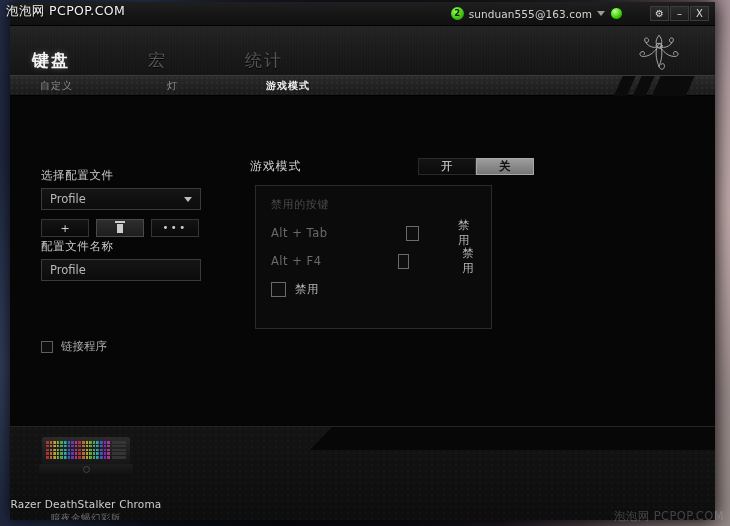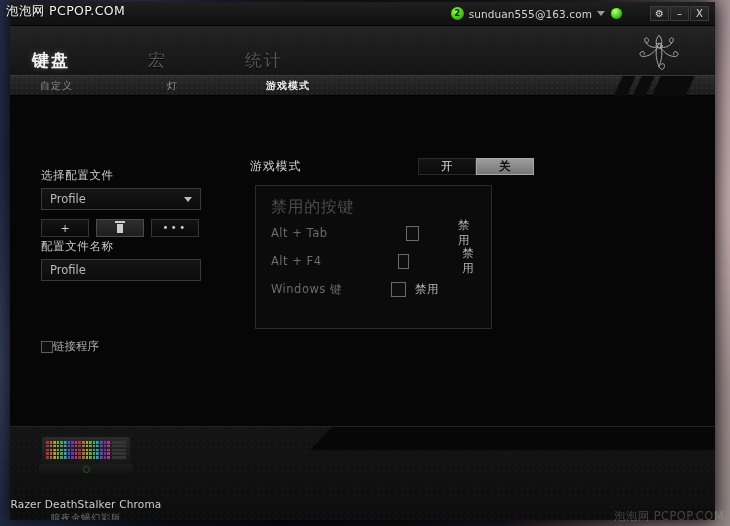--- a/index.html
+++ b/index.html
@@ -160,21 +160,21 @@
     width: 6px; height: 9px; background: #cdcdcd; position: relative;
   }
   .trash:before {
     content: ""; position: absolute; left: -2px; top: -2.5px;
     width: 10px; height: 1.5px; background: #cdcdcd;
   }
 
   #name-block { position: absolute; left: 31px; top: 143px; }
   #short-block { position: absolute; left: 31px; top: 193px; }
 
-  #link-row { position: absolute; left: 31px; top: 243px; display: flex; align-items: center; }
+  #link-row { position: absolute; left: 31px; top: 243px; display: flex; align-items: center; gap: 8px; }
   .cbx {
     width: 12px; height: 12px;
     background: #0d0d0d; border: 1px solid #5d5d5d;
   }
   #link-label { color: #a9a9a9; font-size: 11.5px; }
 
   
   #gm-row { position: absolute; left: 240px; top: 62px; display: flex; align-items: center; }
   #gm-label { color: #d0d0d0; font-size: 12px; letter-spacing: .8px; }
   #gm-toggle { display: flex; margin-left: 117px; }
@@ -190,21 +190,21 @@
     background: linear-gradient(180deg, #9d9d9d, #767676);
     color: #111; border-color: #a8a8a8; font-weight: bold;
   }
 
   #keys-panel {
     position: absolute; left: 245px; top: 89px;
     width: 237px; height: 144px;
     background: #0b0b0b;
     border: 1px solid #2b2b2b;
   }
-  #keys-title { position: absolute; left: 15px; top: 11px; color: #4b4b4b; font-size: 16px; letter-spacing: .6px; }
+  #keys-title { position: absolute; left: 15px; top: 11px; color: #4b4b4b; font-size: 11px; letter-spacing: .6px; }
   .keyrow {
     position: absolute; left: 15px; width: 208px; height: 18px;
     display: flex; align-items: center;
   }
   .keyname { color: #6b6b6b; font-size: 11.5px; letter-spacing: .5px; width: 120px; }
   .keycbx {
     width: 15px; height: 15px; background: #0e0e0e; border: 1px solid #6a6a6a;
   }
   .keydis { color: #b7b7b7; font-size: 11.5px; margin-left: 9px; letter-spacing: .5px; }
   #keyrow-0 { top: 38px; gap: 30px; }
@@ -374,21 +374,20 @@
         <span class="keydis">禁用</span>
       </div>
 
       <div class="keyrow" id="keyrow-1">
         <span class="keyname">Alt + F4</span>
         <span class="keycbx"></span>
         <span class="keydis">禁用</span>
       </div>
 
       <div class="keyrow" id="keyrow-2">
-        <span class="keyname">Windows 键</span>
         <span class="keycbx"></span>
         <span class="keydis">禁用</span>
       </div>
     </div>
   </div>
 
   <div id="footer">
     <div id="footer-notch"></div>
     <div id="device">
       <div id="kb-img">

